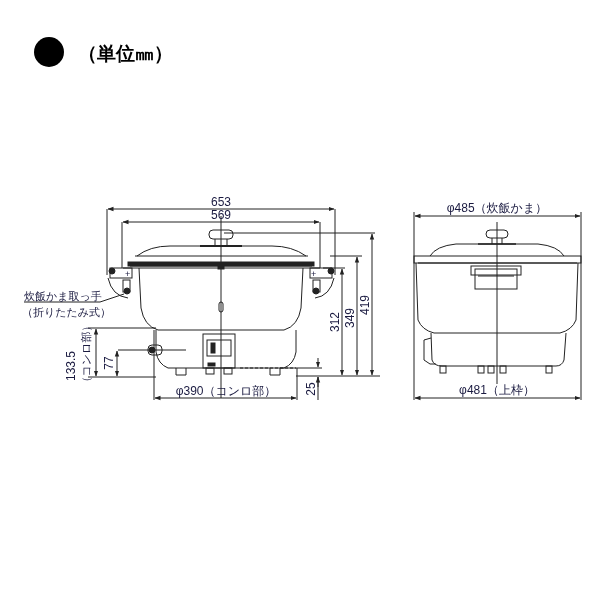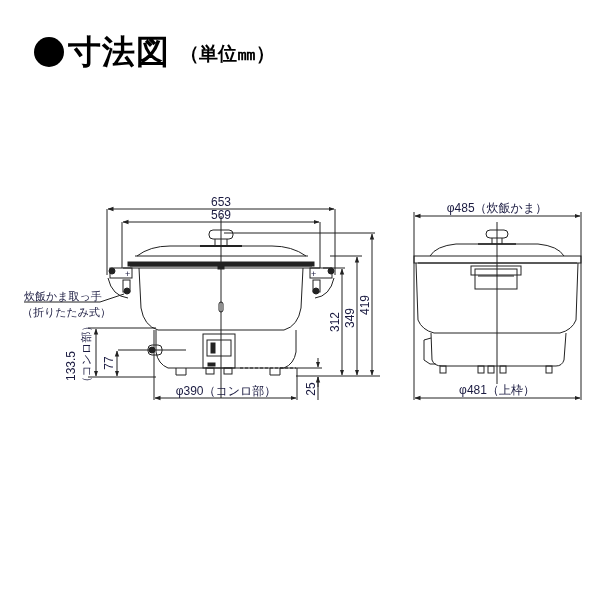--- a/index.html
+++ b/index.html
@@ -10,21 +10,20 @@
   .title .main { font-size: 33px; font-weight: bold; letter-spacing: 1px; }
   .title .unit { font-size: 19px; font-weight: bold; margin-left: 10px; margin-top: 4px; }
   svg.drawing { position: absolute; left: 0; top: 0; }
   svg text { font-family: "Liberation Sans", "DejaVu Sans", sans-serif; fill: #1a1a40; }
 </style>
 </head>
 <body>
 
 <div class="title">
   <span class="bullet"></span>
-  <span class="main">寸法図</span>
   <span class="unit">（単位㎜）</span>
 </div>
 
 <svg class="drawing" width="600" height="600" viewBox="0 0 600 600">
   <defs>
     <marker id="arr" markerWidth="6" markerHeight="6" refX="5.5" refY="3" orient="auto-start-reverse">
       <path d="M0,0.8 L6,3 L0,5.2 z" fill="#222"></path>
     </marker>
   </defs>
 

